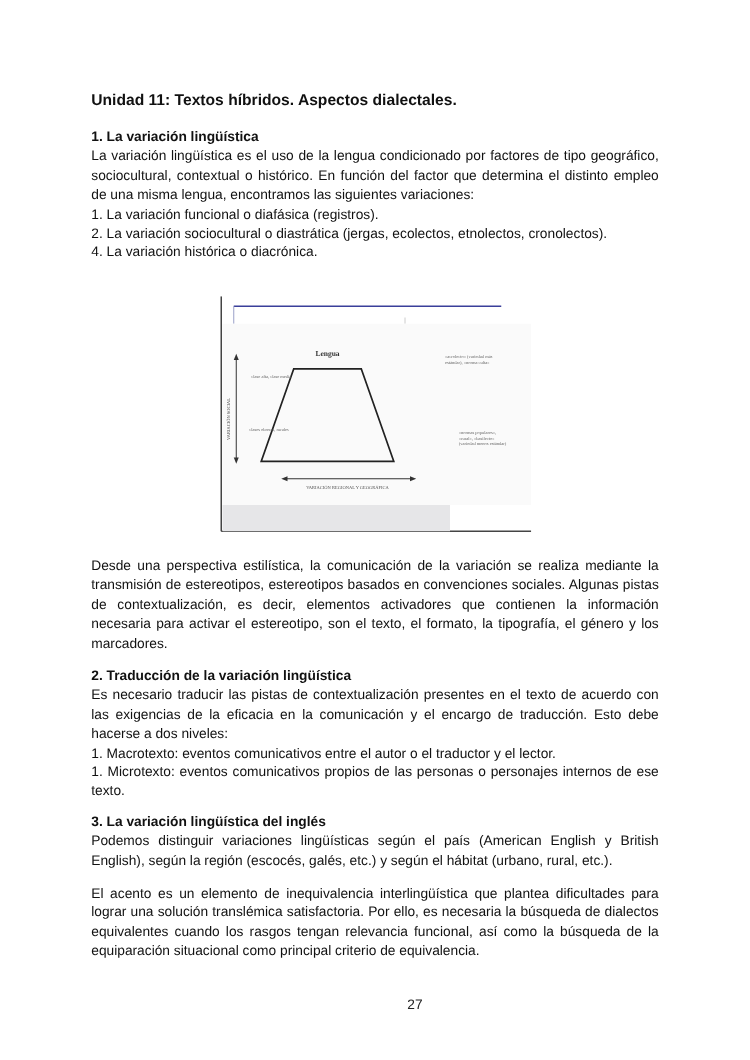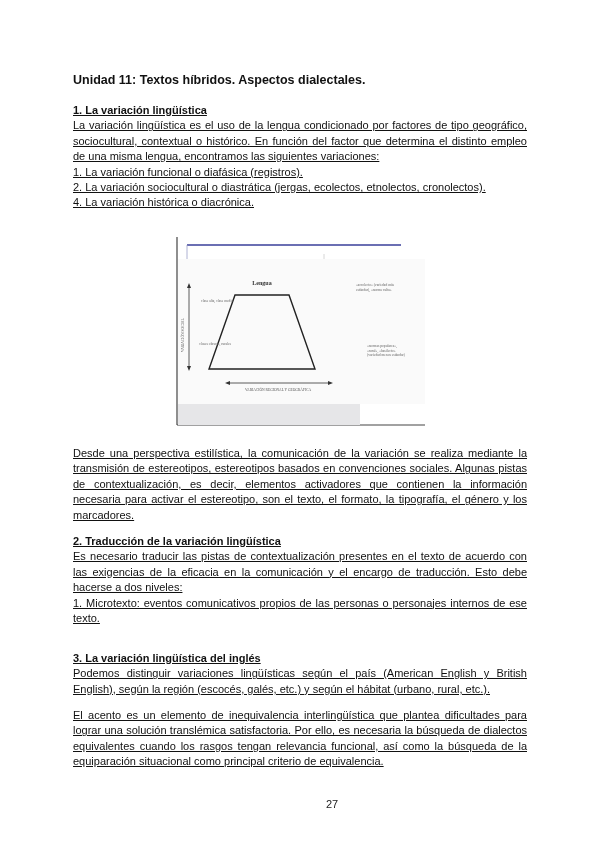--- a/index.html
+++ b/index.html
@@ -1,20 +1,20 @@
 <!DOCTYPE html>
 <html><head>
 <meta charset="utf-8">
 <style>
   html, body { margin:0; padding:0; background:#ffffff; }
   body { width:600px; height:848px; position:relative; overflow:hidden;
          font-family:"Liberation Sans", sans-serif; color:#111; }
   .page { position:absolute; left:0; top:0; width:600px; height:842px; }
   .title { position:absolute; left:73px; top:73px; font-size:12.5px; font-weight:bold; }
-  .block { position:absolute; left:73px; width:454px; font-size:11px; line-height:15.4px;text-decoration:underline; }
+  .block { position:absolute; left:73px; width:454px; font-size:11px; line-height:15.4px; }
   .h { font-weight:bold; }
   .p { text-align:justify; }
   .li { }
   .fig { position:absolute; left:175px; top:237px; width:250px; height:192px; }
   .fig svg { display:block; }
   .pagenum { position:absolute; left:0; width:600px; top:798px; text-align:center; font-size:11px; color:#222;margin-left:32px; }
 </style>
 </head>
 <body>
 
@@ -69,20 +69,21 @@
         <div xmlns="http://www.w3.org/1999/xhtml" style="font:3.6px 'Liberation Serif',serif;color:#666;line-height:4.6px;">«normas populares», «rural», «basilecto» (variedad menos estándar)</div>
       </foreignObject>
     </svg>
   </div>
 
   <div class="block p" style="top:446px;">Desde una perspectiva estilística, la comunicación de la variación se realiza mediante la transmisión de estereotipos, estereotipos  basados en convenciones sociales. Algunas pistas de contextualización, es decir, elementos activadores que contienen la información necesaria para activar el estereotipo, son el texto, el formato, la tipografía, el género y los marcadores.</div>
 
   <div class="block" style="top:534px;">
     <div class="h">2. Traducción de la variación lingüística</div>
     <div class="p">Es necesario traducir las pistas de contextualización presentes en el texto de acuerdo con las exigencias de la eficacia en la comunicación y el encargo de traducción. Esto debe hacerse a dos niveles:</div>
+    <div class="li">1. Macrotexto: eventos comunicativos entre el autor o el traductor y el lector.</div>
     <div class="li p">1. Microtexto: eventos comunicativos propios de las personas o personajes internos de ese texto.</div>
   </div>
 
   <div class="block" style="top:651px;">
     <div class="h">3. La variación lingüística del inglés</div>
     <div class="p">Podemos distinguir variaciones lingüísticas según el país (American English y British English), según la región (escocés, galés, etc.) y según el hábitat (urbano, rural, etc.).</div>
   </div>
 
   <div class="block p" style="top:708px;">El acento es un elemento de inequivalencia interlingüística que plantea dificultades para lograr una solución translémica satisfactoria. Por ello, es necesaria la búsqueda de dialectos equivalentes cuando los rasgos tengan relevancia funcional, así como la búsqueda de la equiparación situacional como principal criterio de equivalencia.</div>
 

